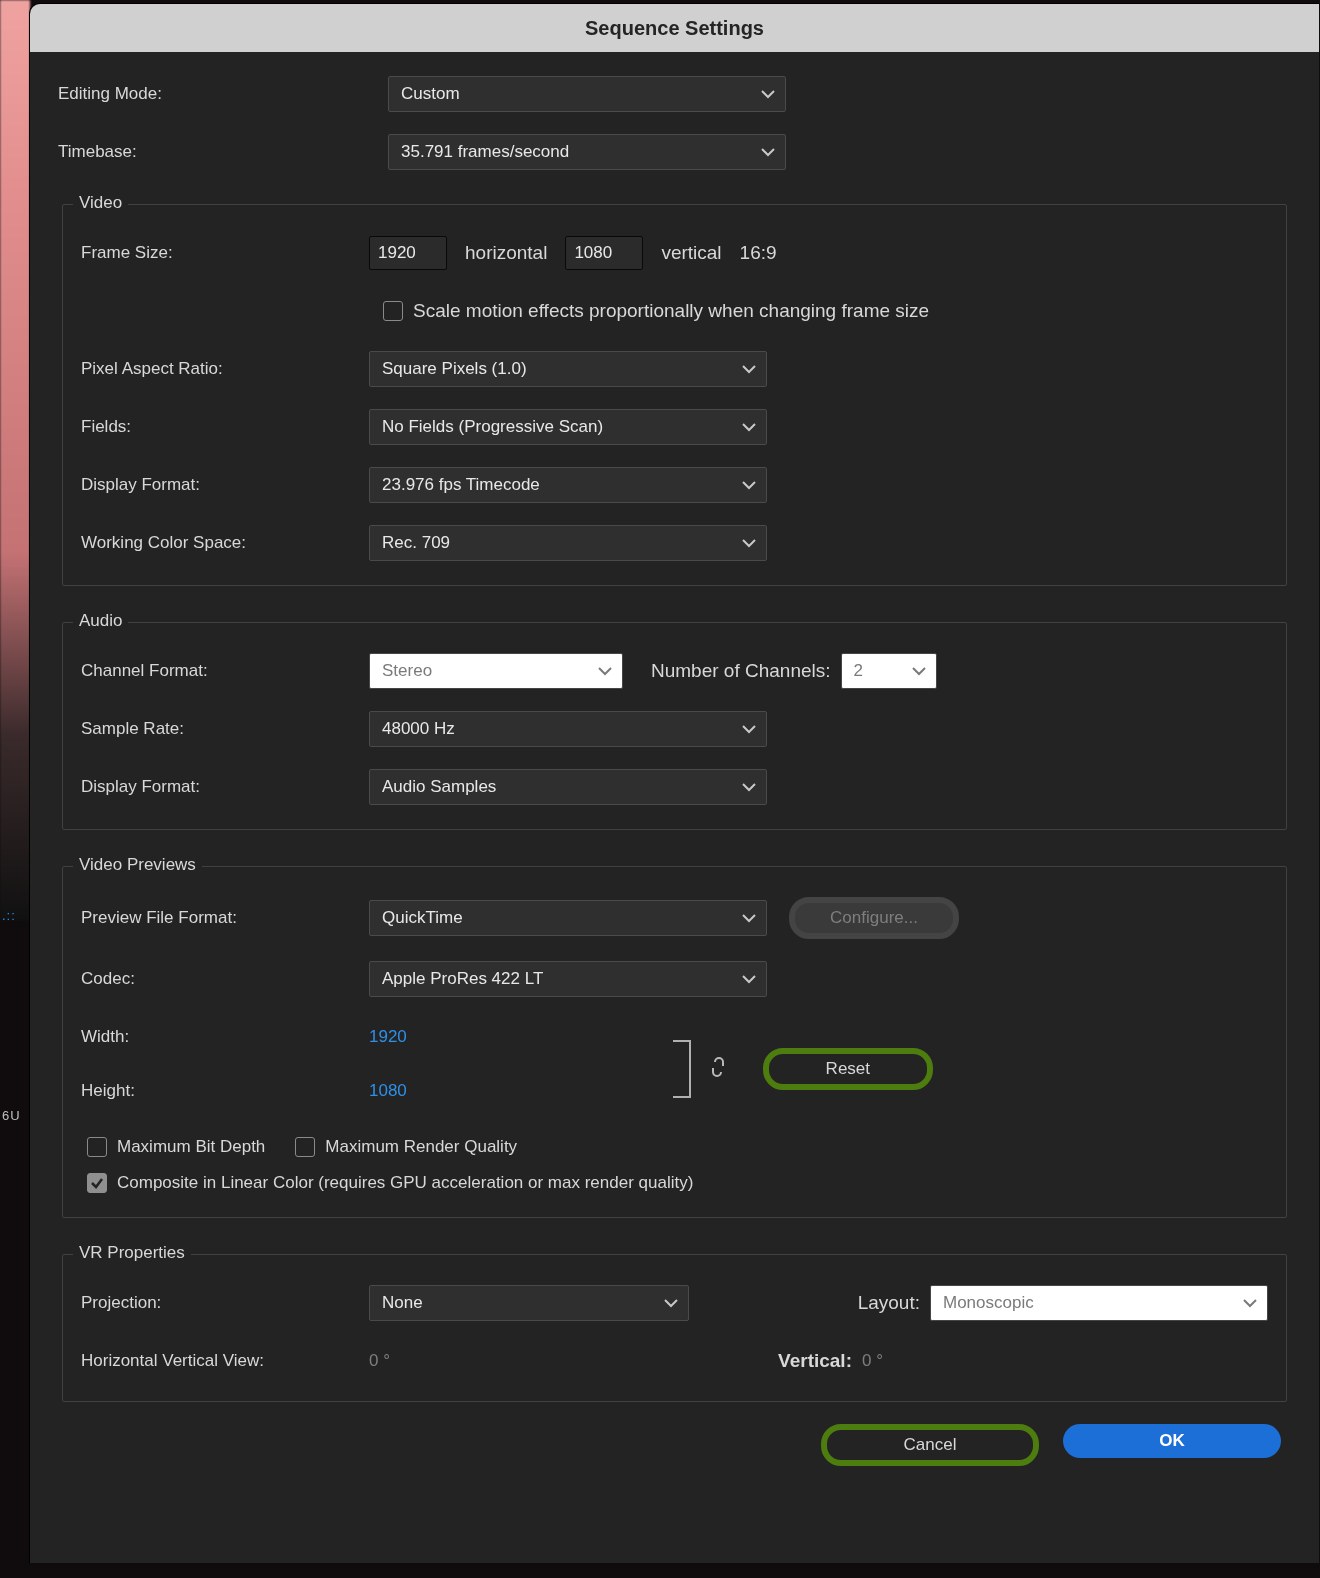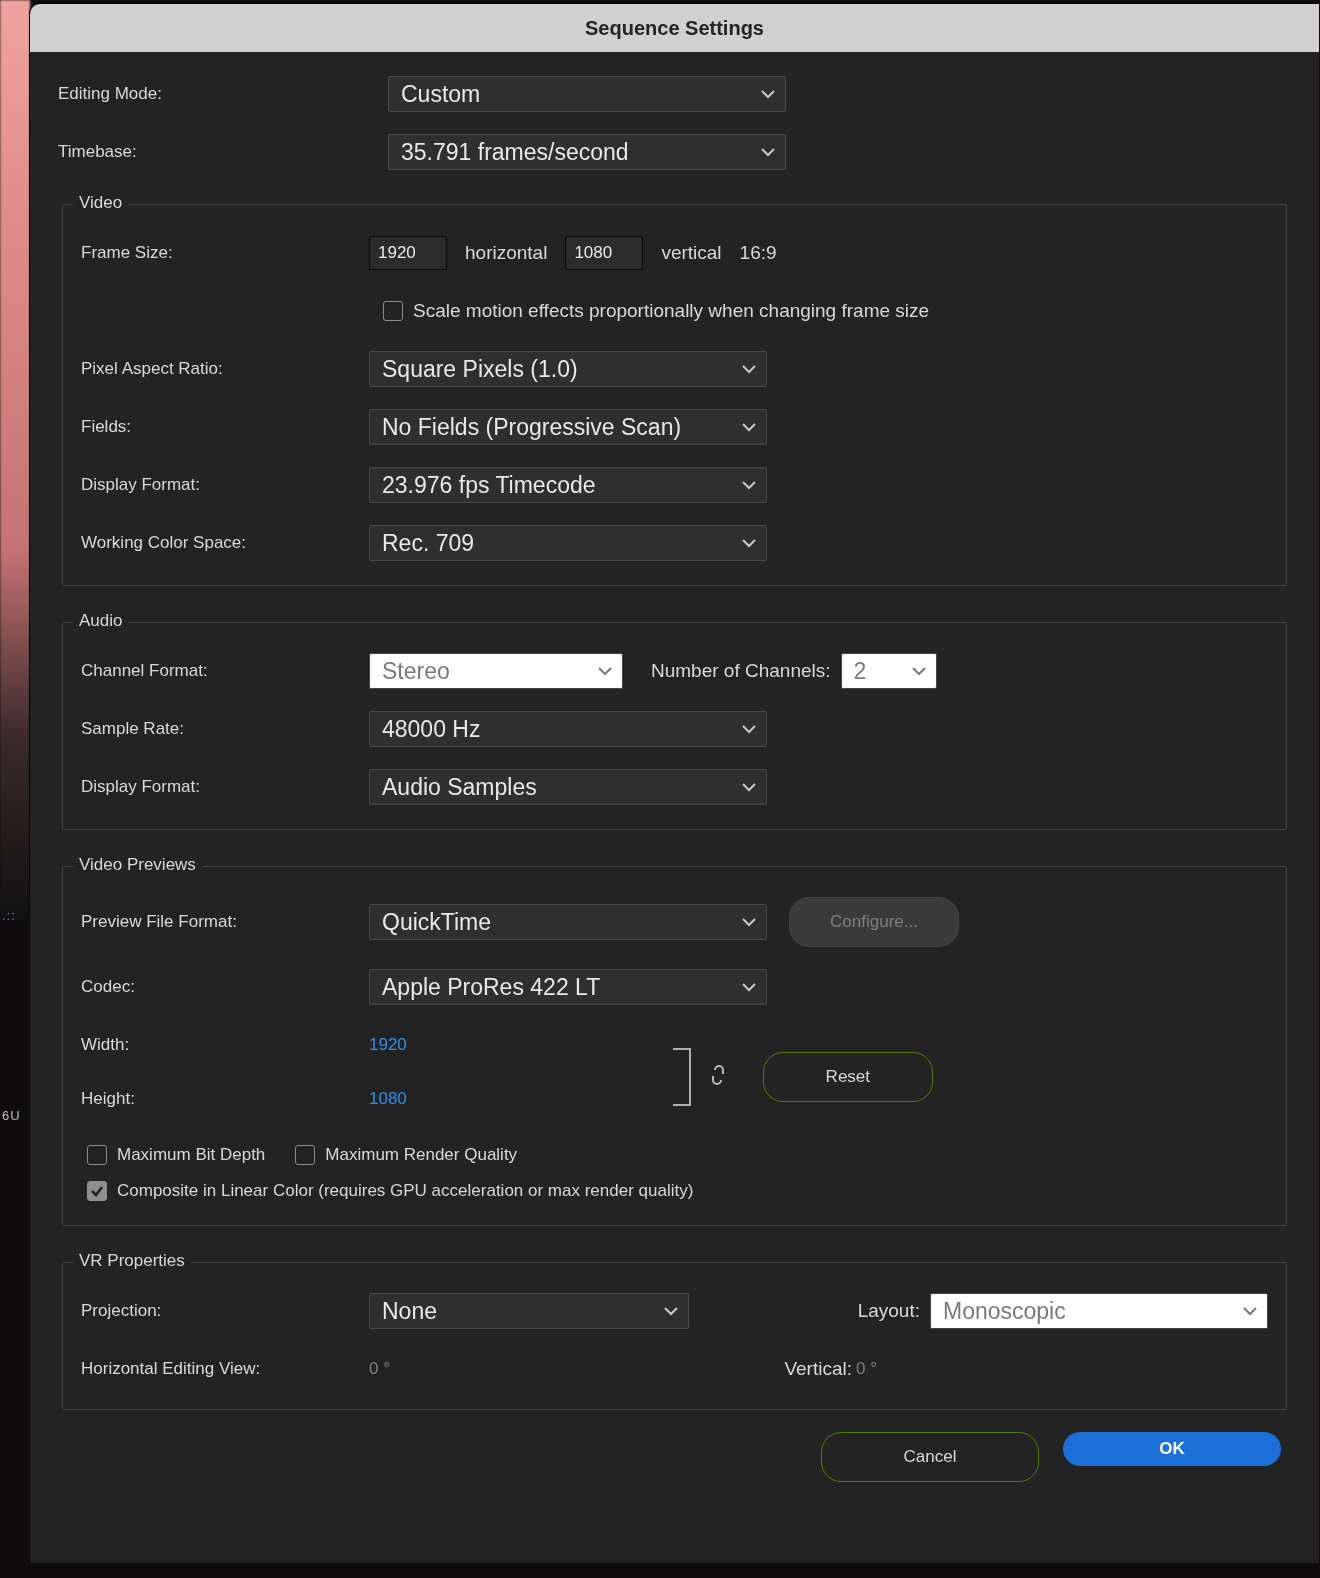--- a/index.html
+++ b/index.html
@@ -63,21 +63,21 @@
   .dropdown {
     position: relative;
     height: 36px;
     background: #2f2f2f;
     border: 1px solid #4a4a4a;
     border-radius: 2px;
     display: flex;
     align-items: center;
     padding: 0 34px 0 12px;
     color: #e8e8e8;
-    font-size: 23px;
+    font-size: 17px;
     min-width: 160px;
   }
   .dropdown.disabled {
     background: #ffffff;
     color: #7a7a7a;
     border-color: #454545;
   }
   .dropdown .chev {
     position: absolute;
     right: 10px;
@@ -131,23 +131,23 @@
     border-color: #8f8f8f;
   }
   .check-row {
     display: flex;
     align-items: center;
     font-size: 17px;
     color: #d8d8d8;
   }
   .linkval { color: #2e90e8; font-size: 17px; }
   .btn-outline {
-    border: 1px solid #4d7c0f;
+    border: 6px solid #4d7c0f;
     border-radius: 20px;
-    height: 50px;
+    height: 42px;
     padding: 0 28px;
     display: inline-flex;
     align-items: center;
     justify-content: center;
     color: #d8d8d8;
     font-size: 17px;
     background: transparent;
   }
   .btn-outline.disabled {
     background: #3a3a3a;
@@ -435,23 +435,23 @@
           <span>Monoscopic</span>
           <span class="chev">
               <svg width="14" height="10">
                 <path d="M1 2 L7 8 L13 2" stroke="#7a7a7a" stroke-width="2" fill="none"></path>
               </svg>
             </span>
         </div>
       </div>
 
       <div class="row" style="margin-bottom:4px;">
-        <div class="label">Horizontal Editing View:</div>
+        <div class="label">Horizontal Vertical View:</div>
         <span class="dim">0 °</span>
-        <span class="inline-txt" style="width:462px; text-align:right; margin-right:4px;">Vertical:</span>
+        <span class="inline-txt" style="width:462px; text-align:right; margin-right:10px;font-weight:bold;">Vertical:</span>
         <span class="dim">0 °</span>
       </div>
     </div>
 
     <div class="footer-row">
       <div class="btn-outline" style="width:218px;">Cancel</div>
       <div class="btn-primary" style="width:218px;">OK</div>
     </div>
 
   </div>

